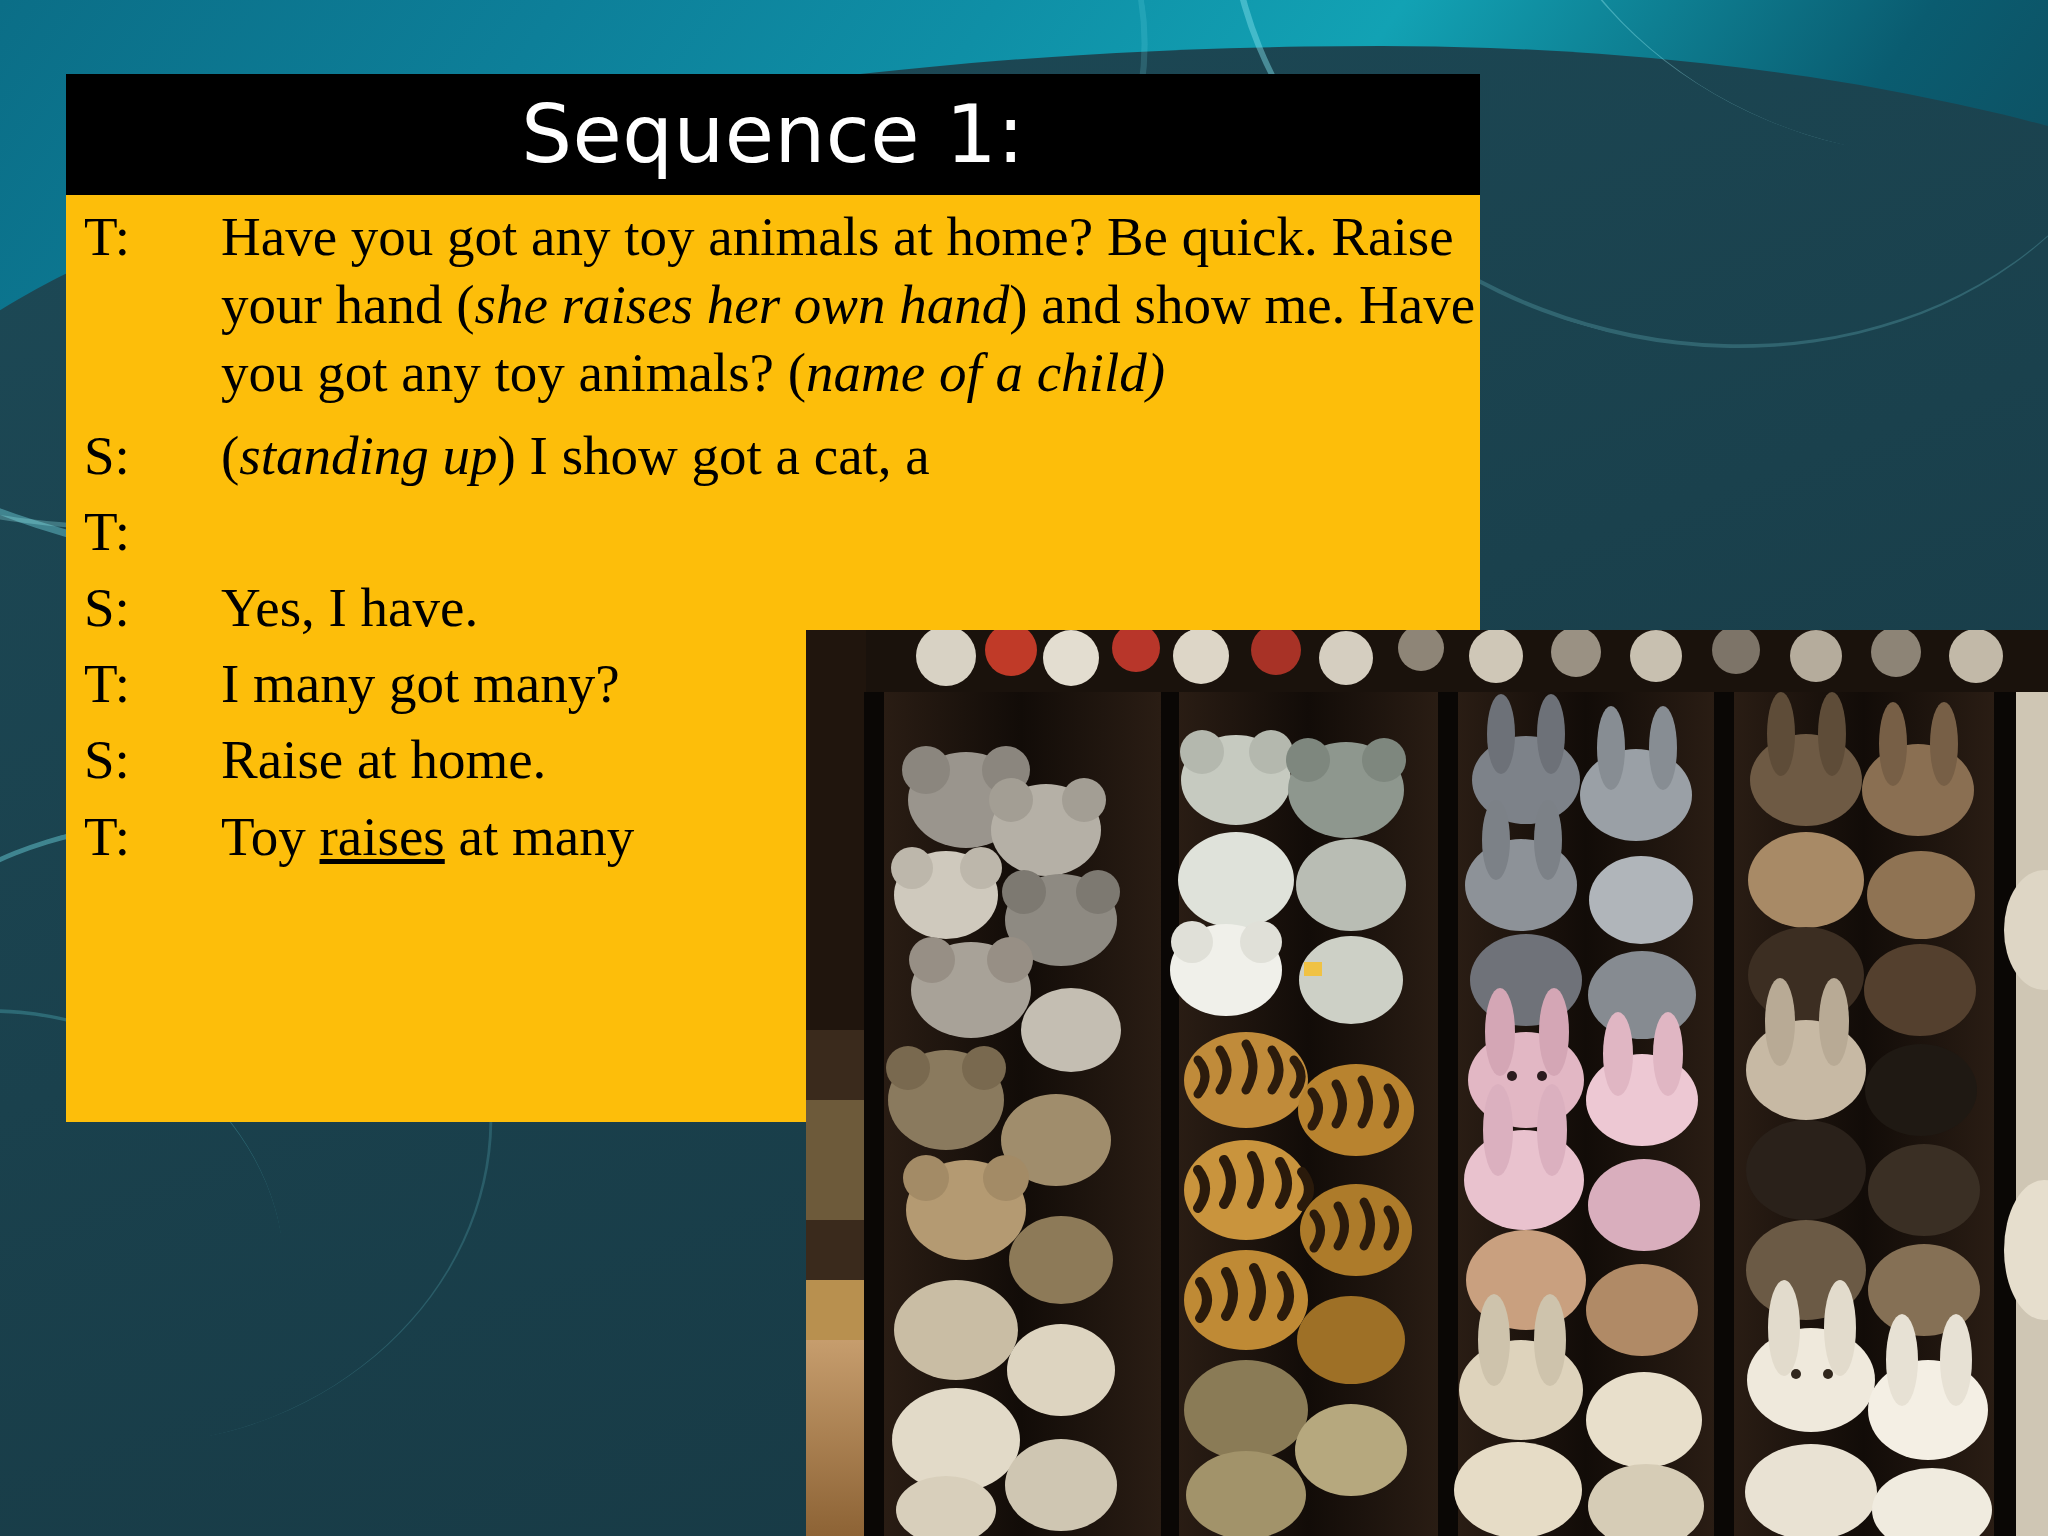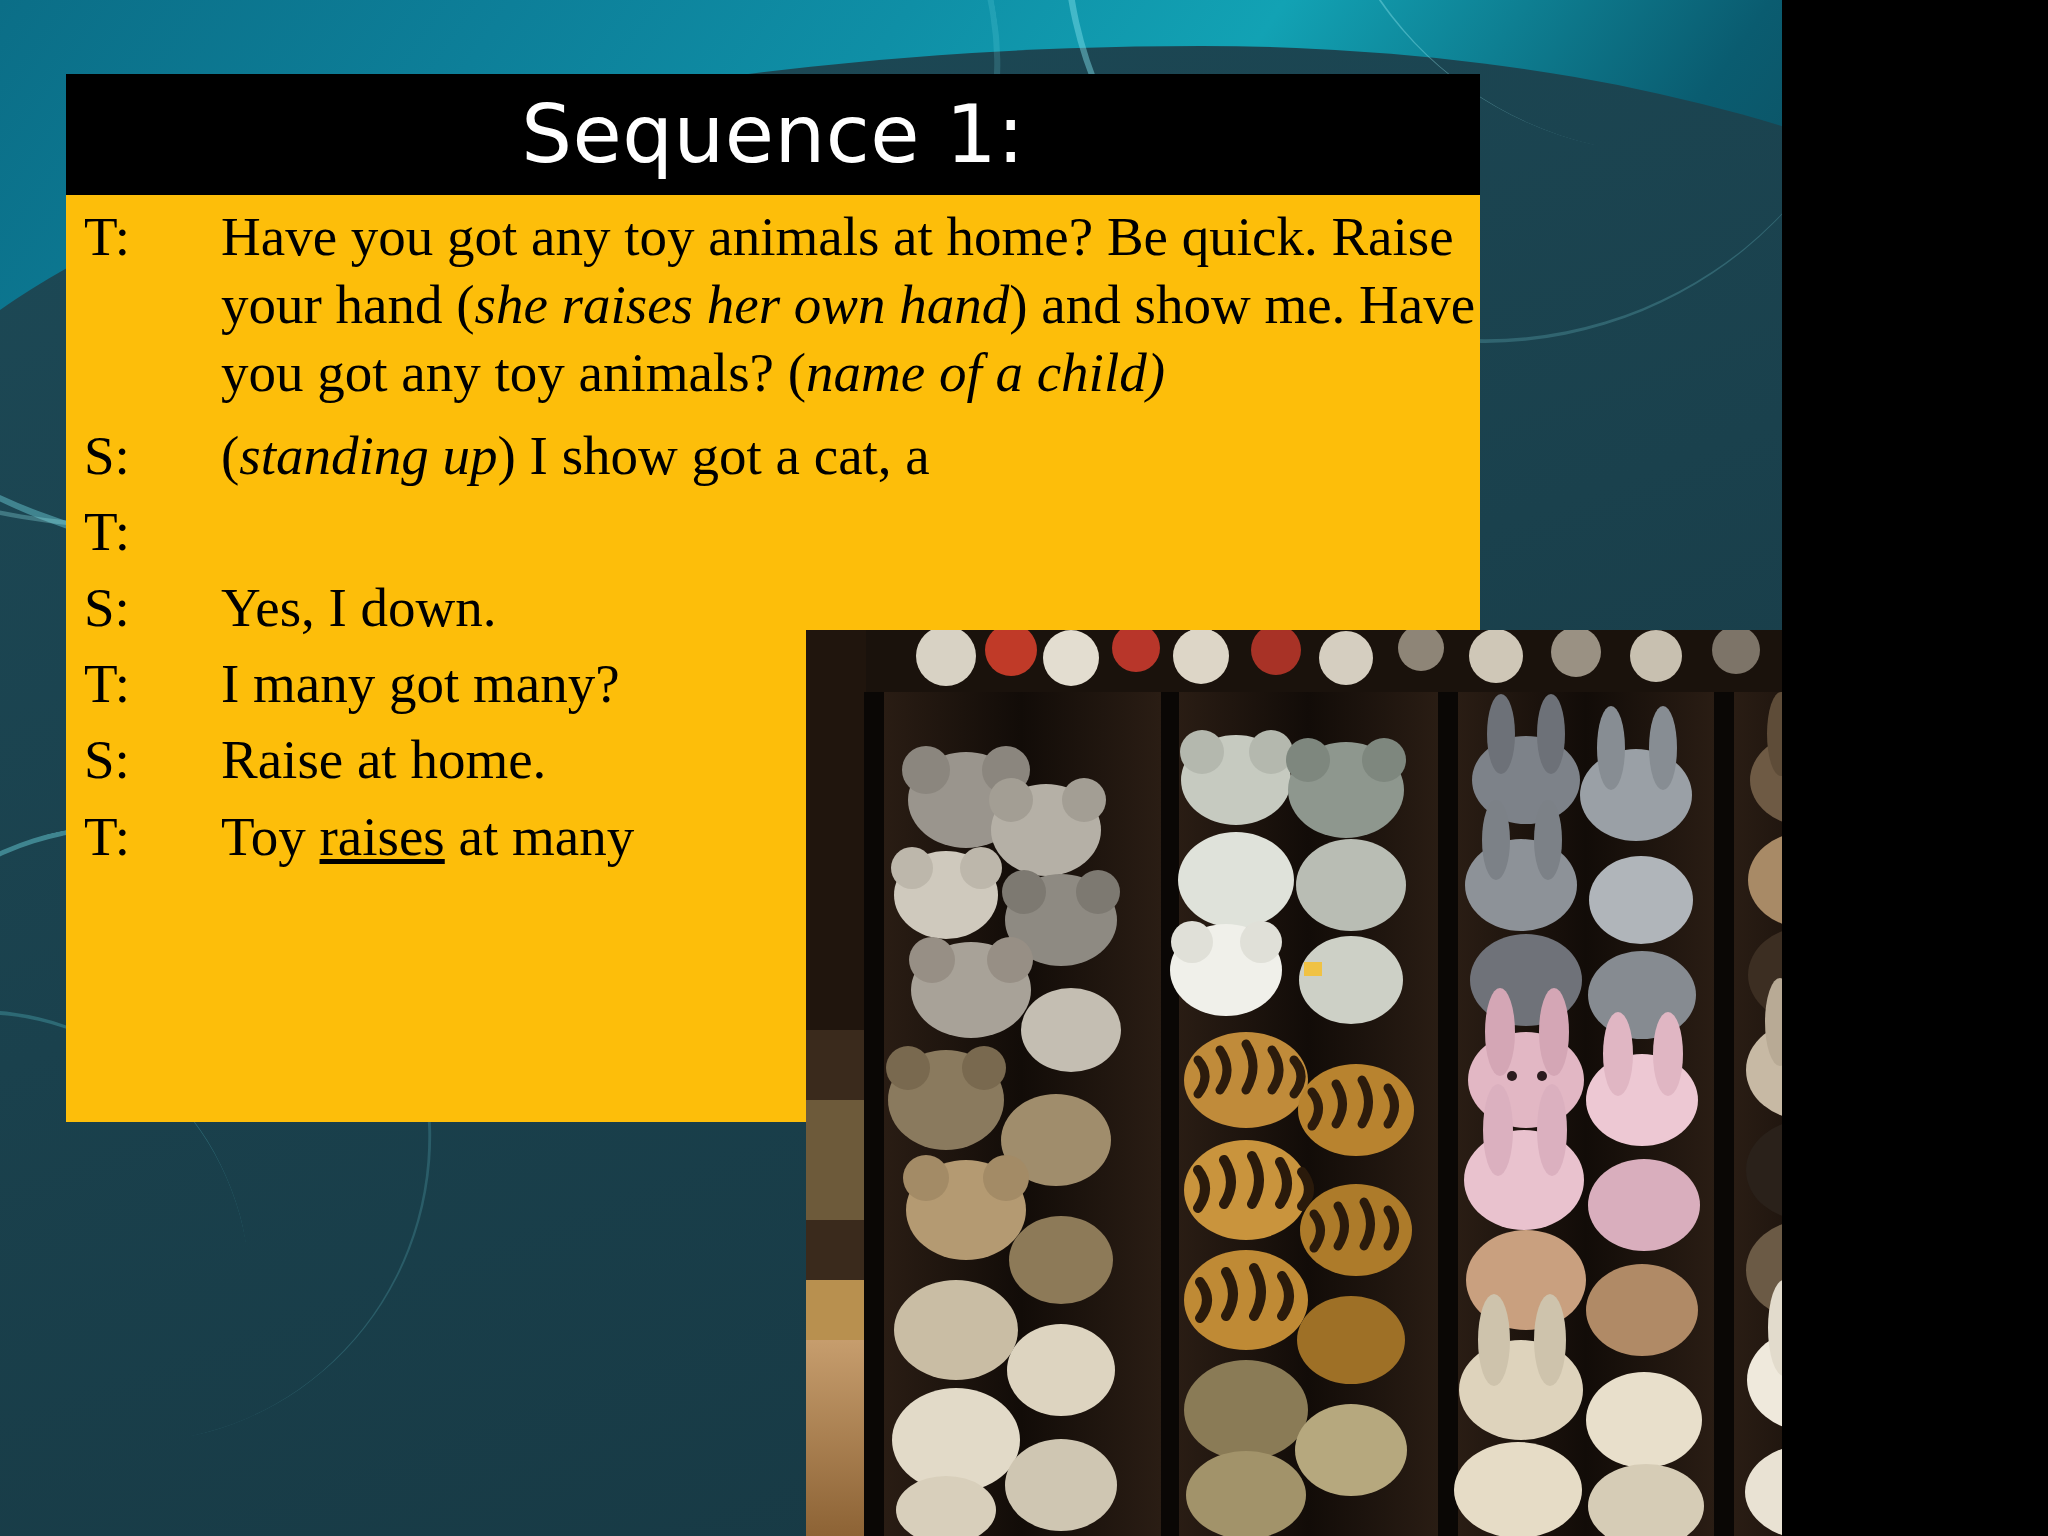--- a/index.html
+++ b/index.html
@@ -2,21 +2,21 @@
 <html><head>
 <meta charset="utf-8">
 <style>
   html, body {
     margin: 0;
     padding: 0;
     background: #000;
   }
   #slide {
     position: relative;
-    width: 1782px;
+    width: 2048px;
     height: 1536px;
     overflow: hidden;
     font-family: "Liberation Serif", serif;
   }
 
   
   .bg-base {
     position: absolute;
     inset: 0;
     background: linear-gradient(125deg,
@@ -210,21 +210,21 @@
       </div>
       <div class="line">
         <div class="spk">S:</div>
         <div class="utt"><span>(</span><span class="it">standing up</span><span>) I show got a cat, a</span></div>
       </div>
       <div class="line">
         <div class="spk">T:</div>
       </div>
       <div class="line">
         <div class="spk">S:</div>
-        <div class="utt"><span>Yes, I down.</span></div>
+        <div class="utt"><span>Yes, I have.</span></div>
       </div>
       <div class="line">
         <div class="spk">T:</div>
         <div class="utt"><span>I many got many?</span></div>
       </div>
       <div class="line">
         <div class="spk">S:</div>
         <div class="utt"><span>Raise at home.</span></div>
       </div>
       <div class="line">

